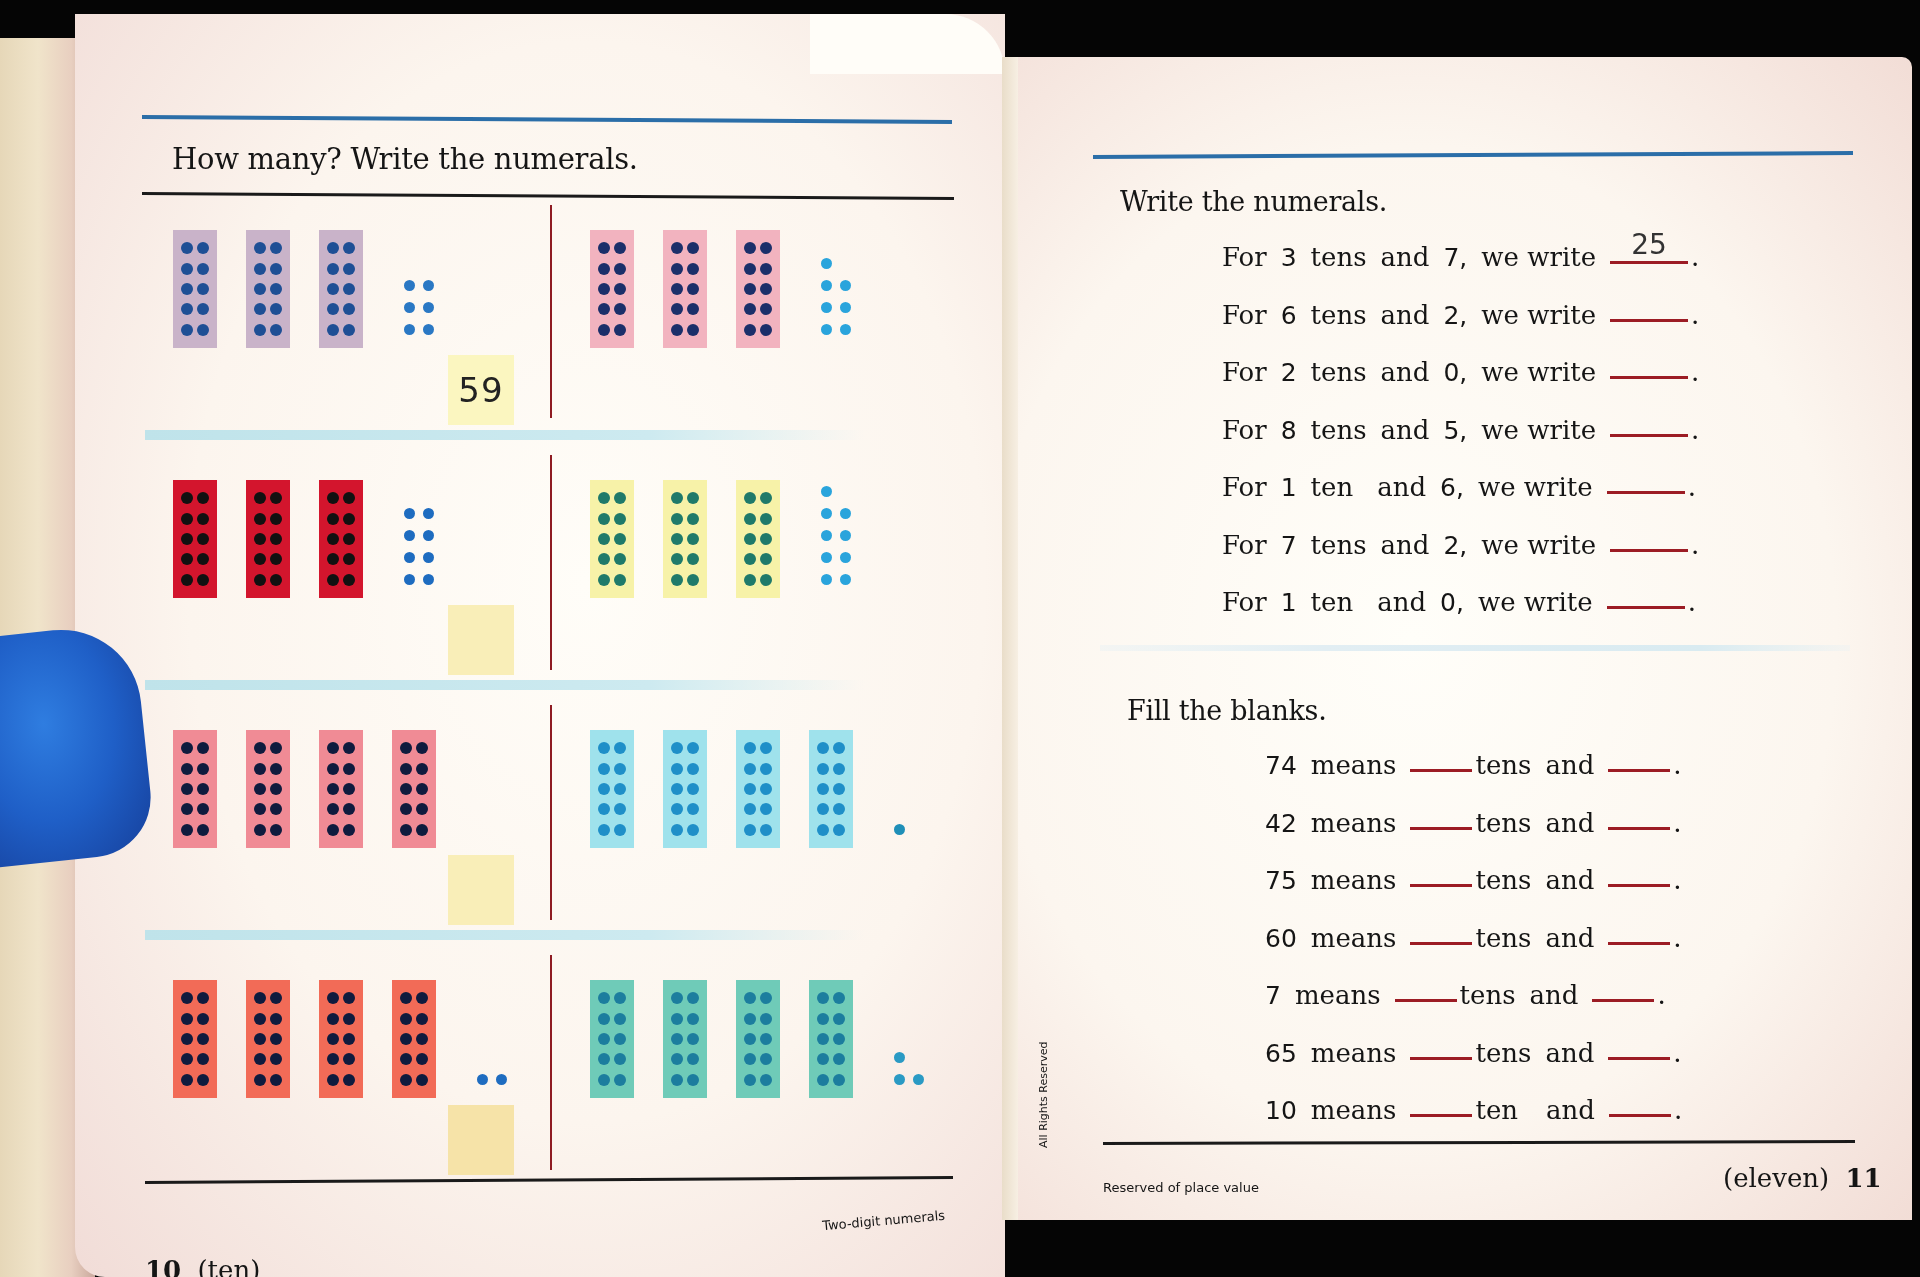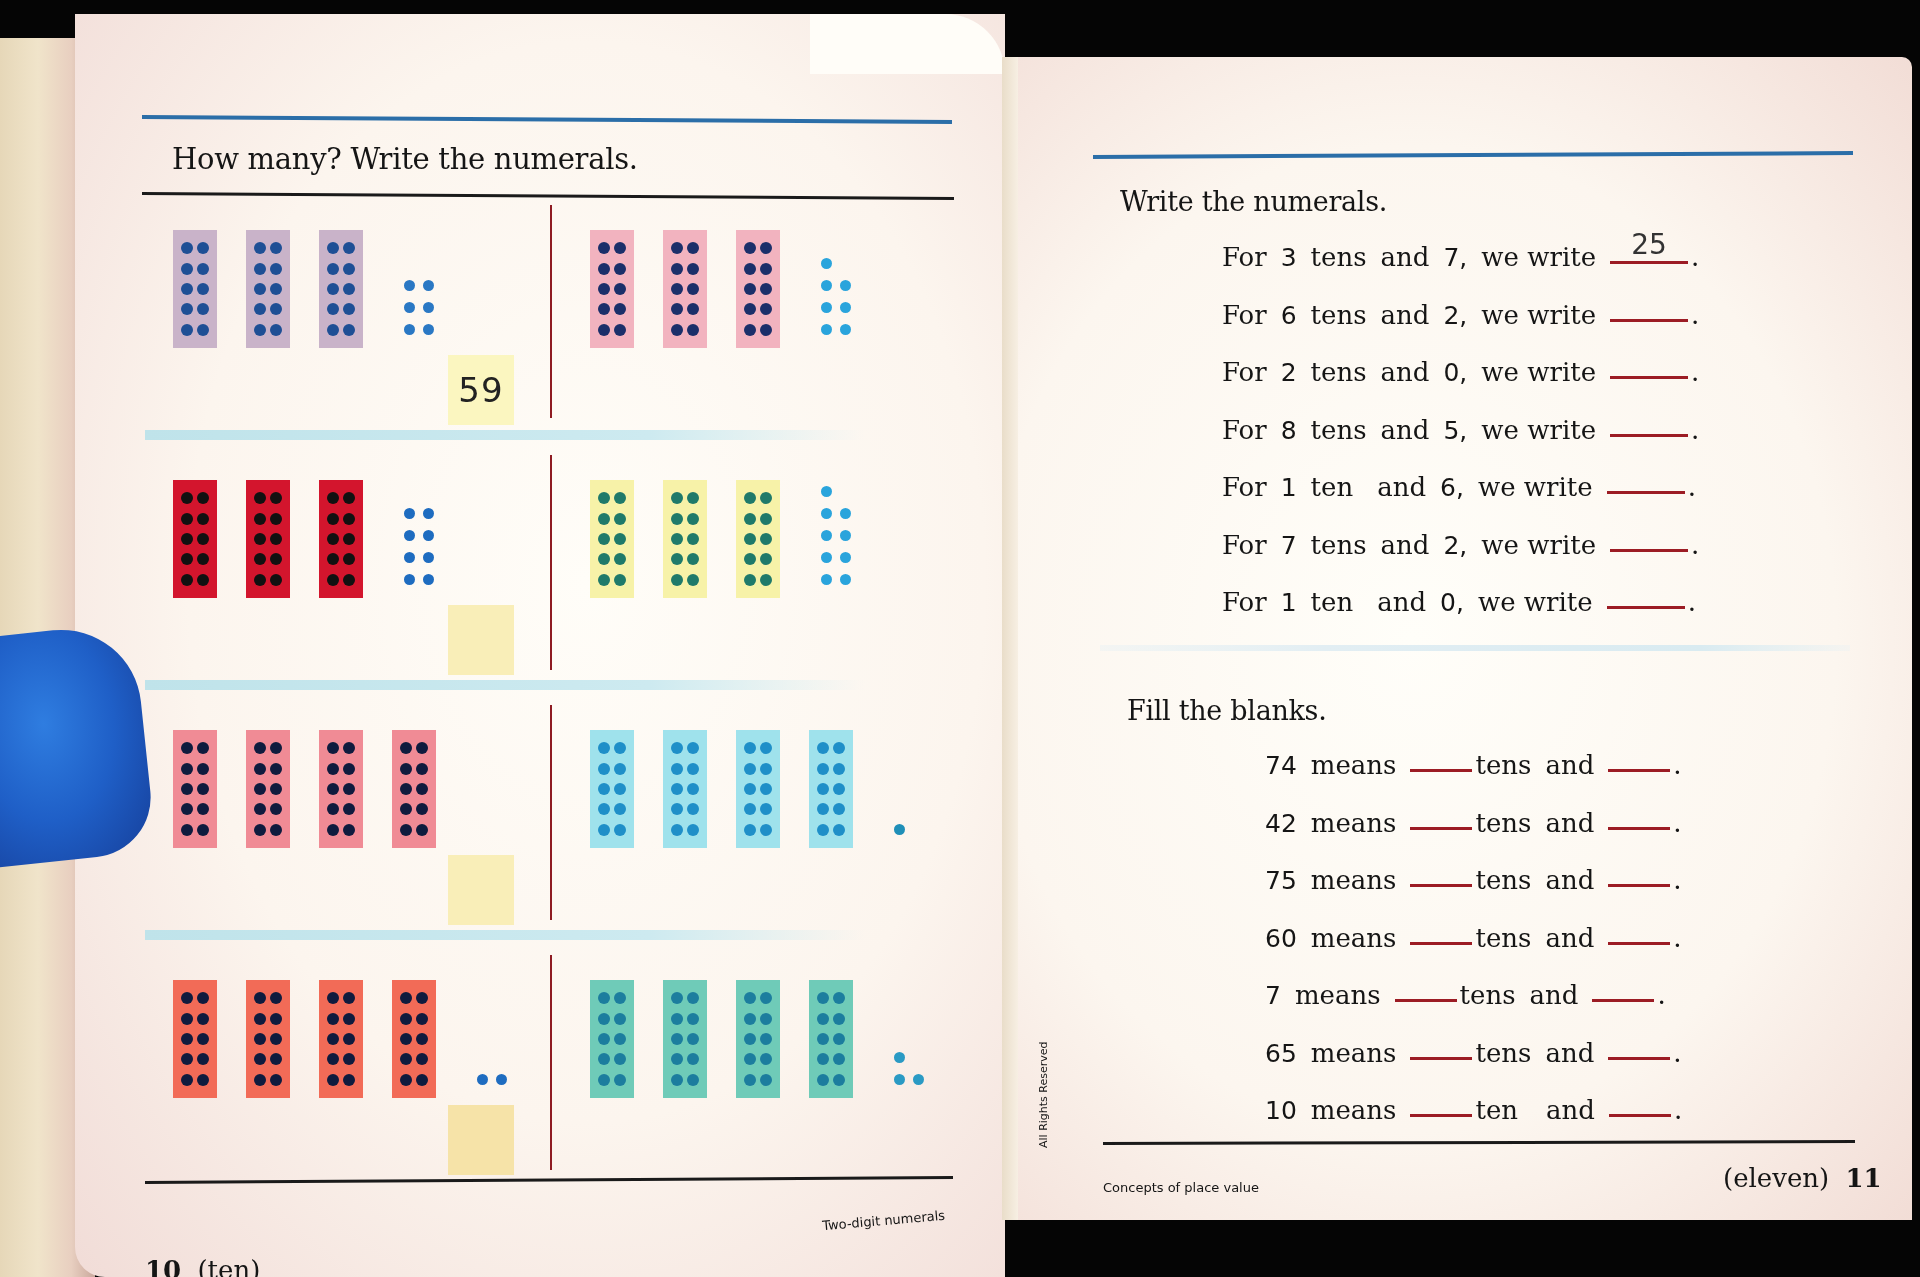--- a/index.html
+++ b/index.html
@@ -654,18 +654,18 @@
       <span>means</span>
       <span class="blank blank-short" style="margin-right: 16px;"></span>
       <span style="margin-right: 28px;">ten</span>
       <span>and</span>
       <span class="blank blank-short" style="margin-right: 3px;"></span>
       <span class="period">.</span>
     </div>
   </div>
 
 <div class="rule-black" style="left:1103px; top:1142px; width:752px; transform:rotate(-0.15deg); transform-origin:left;"></div>
-<div class="footer-sans" style="left:1103px; top:1180px;">Concepts of place value</div>
+<div class="footer-sans" style="left:1103px; top:1180px;">Reserved of place value</div>
 <div class="footer-serif" style="left:1723px; top:1163px;">
   <span>(eleven)</span>
   <b style="margin-left:8px;">11</b>
 </div>
 <div class="footer-sans" style="left:1000px; top:1080px; transform:rotate(-90deg); transform-origin:left top; font-size:11px; width:120px; top:1148px; left:1037px;">All Rights Reserved</div>
 
 </body></html>

